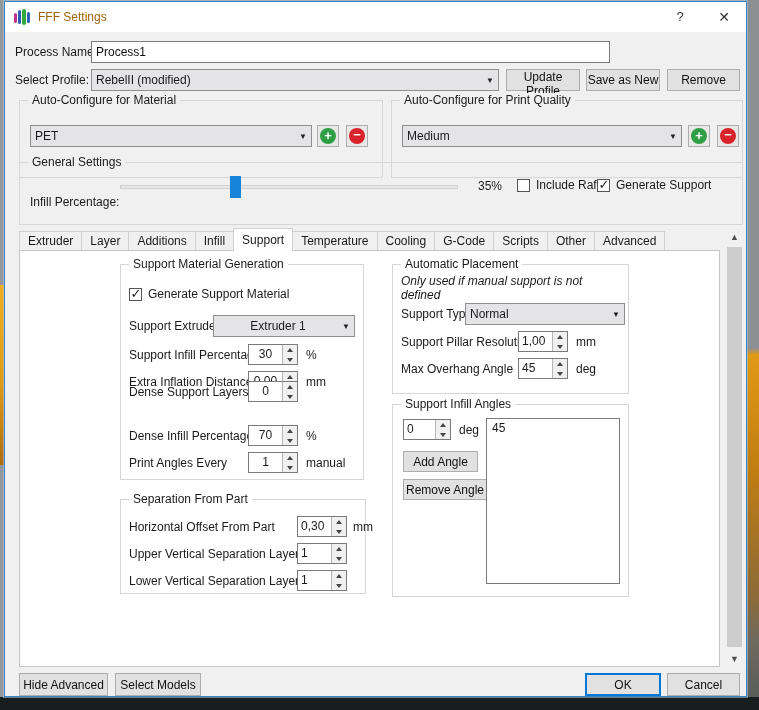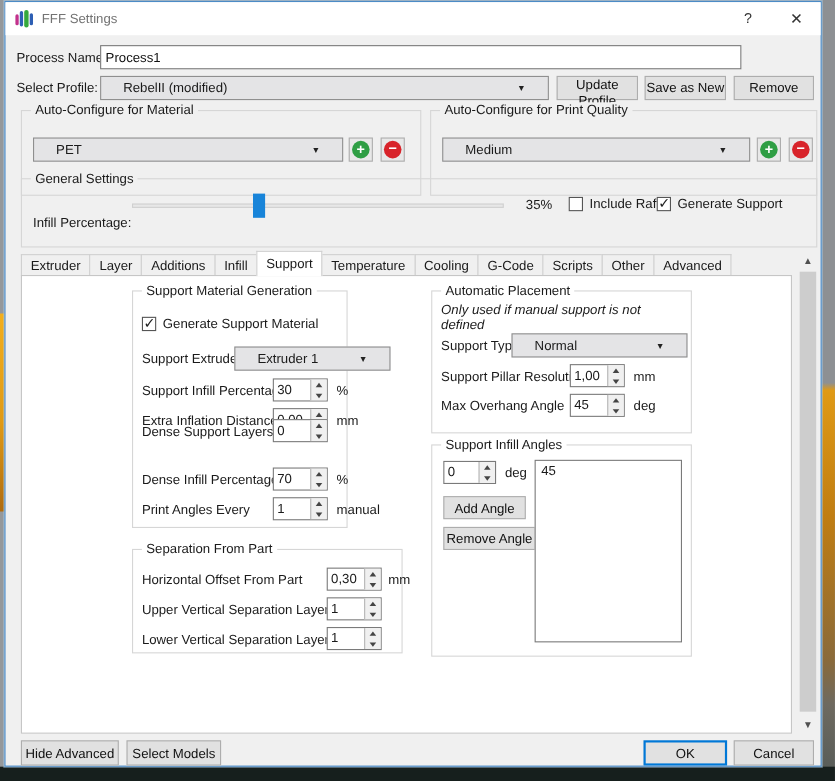--- a/index.html
+++ b/index.html
@@ -21,36 +21,36 @@
   .dialog { position:absolute; left:4px; top:1px; width:743px; height:696px;
     background:#f0f0f0; border:1px solid #3c82c3; box-shadow:0 0 0 1px rgba(170,205,235,.55); }
 
   .titlebar { position:absolute; left:0; top:0; right:0; height:30px; background:#ffffff; }
   .app-icon { position:absolute; left:9px; top:7px; width:16px; height:16px; }
   .app-icon i { position:absolute; bottom:1px; border-radius:2px; }
   .app-icon .b1 { left:0;  width:3px; height:10px; top:4px;  background:#c2328c; }
   .app-icon .b2 { left:4px; width:3px; height:14px; top:1px; background:#2d5fb4; }
   .app-icon .b3 { left:8px; width:4px; height:16px; top:0;   background:#35a83c; }
   .app-icon .b4 { left:13px; width:3px; height:11px; top:3px; background:#2d5fb4; }
-  .win-title { position:absolute; left:33px; top:8px; font-size:12px; color:#737373; }
+  .win-title { position:absolute; left:33px; top:8px; font-size:12px; color:#a16207; }
   .cap-btn { position:absolute; top:0; height:30px; width:40px; text-align:center; line-height:30px;
     font-size:13px; color:#333; background:transparent; border:0; font-family:inherit; }
   .cap-help  { right:46px; }
   .cap-close { right:2px; font-size:14px; }
 
   .flabel { white-space:nowrap; }
   .abs { position:absolute; }
 
   
   .textbox { position:absolute; height:22px; background:#fff; border:1px solid #7a7a7a;
     font-family:inherit; font-size:12px; padding:0 4px; color:#111; }
 
   
   .combo { position:absolute; height:22px; background:#e4e4e6; border:1px solid #8f8f8f;
-    display:flex; align-items:center; padding:0 20px; }
+    display:flex; align-items:center; padding:0 4px; }
   .combo .cval { flex:1; overflow:hidden; white-space:nowrap; }
   .combo .carrow { font-size:8px; color:#222; padding-left:4px; }
 
   
   .btn { position:absolute; height:22px; background:#e1e1e1; border:1px solid #adadad;
     font-family:inherit; font-size:12px; color:#111; text-align:center; }
   .btn.default { border:2px solid #0078d7; }
 
   
   .iconbtn { position:absolute; width:22px; height:22px; background:#e8e8e8; border:1px solid #adadad;
@@ -129,21 +129,21 @@
         <i class="b2"></i>
         <i class="b3"></i>
         <i class="b4"></i>
       </span>
     <span class="win-title">FFF Settings</span>
     <button class="cap-btn cap-help">?</button>
     <button class="cap-btn cap-close">✕</button>
   </div>
 
   <span class="abs flabel" style="left:10px; top:43px;">Process Name:</span>
-  <input class="textbox" style="left: 86px; top: 39px; width: 583px;" value="Process1">
+  <input class="textbox" style="left: 86px; top: 39px; width: 519px;" value="Process1">
 
   <span class="abs flabel" style="left:10px; top:71px;">Select Profile:</span>
   <div class="combo" style="left:86px; top:67px; width:408px;">
     <span class="cval">RebelII (modified)</span>
     <span class="carrow">▼</span>
   </div>
   <button class="btn" style="left:501px; top:67px; width:74px;">Update Profile</button>
   <button class="btn" style="left:581px; top:67px; width:74px;">Save as New</button>
   <button class="btn" style="left:662px; top:67px; width:73px;">Remove</button>
 
@@ -202,21 +202,21 @@
     <div class="tab">Temperature</div>
     <div class="tab">Cooling</div>
     <div class="tab">G-Code</div>
     <div class="tab">Scripts</div>
     <div class="tab">Other</div>
     <div class="tab">Advanced</div>
   </div>
 
   <div class="panel">
 
-    <div class="group" style="left:100px; top:13px; width:196px; height:216px;">
+    <div class="group" style="left:100px; top:13px; width:244px; height:216px;text-align:center;">
       <span class="gtitle">Support Material Generation</span>
       <div class="frow" style="top:18px;">
         <span class="checkbox checked"></span>
         <span>Generate Support Material</span>
       </div>
       <div class="frow" style="top:50px;">
         <span class="flabel">Support Extruder</span>
         <div class="combo" style="left:84px; width:142px;">
           <span class="cval">Extruder 1</span>
           <span class="carrow">▼</span>

